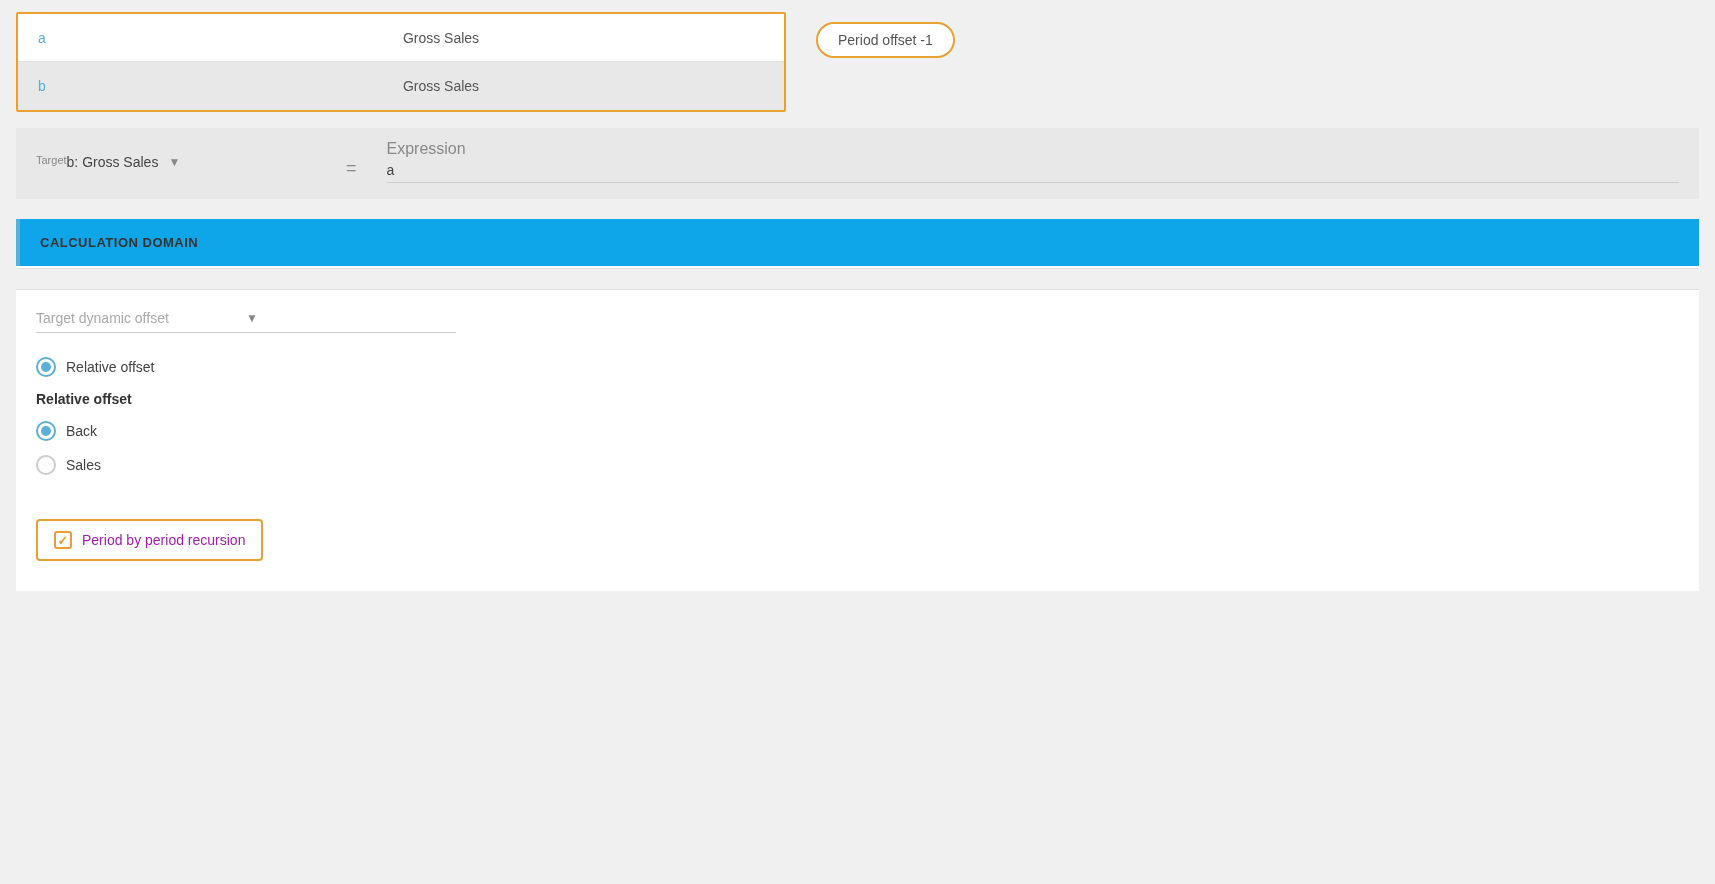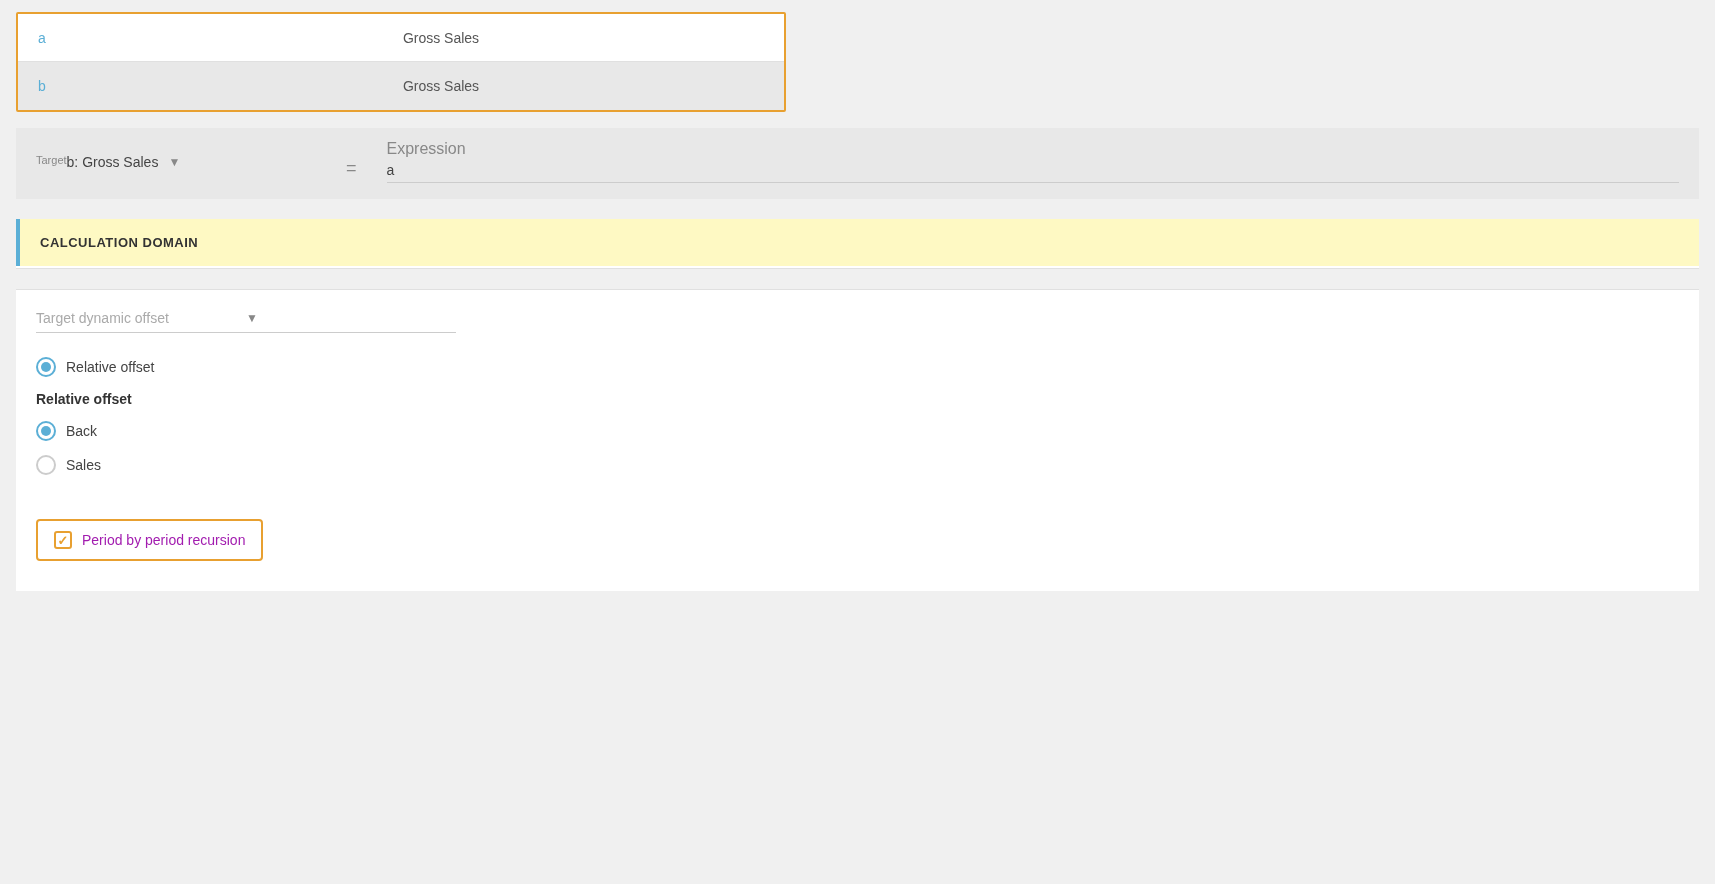--- a/index.html
+++ b/index.html
@@ -146,21 +146,21 @@
     .section-divider {
       background: #fff;
       margin-top: 20px;
     }
 
     .section-header {
       display: flex;
       align-items: center;
       padding: 16px 20px;
       border-left: 4px solid #5bafd6;
-      background: #fef9c3;
+      background: #0ea5e9;
       margin-bottom: 2px;
     }
 
     .section-header h3 {
       font-size: 13px;
       font-weight: 700;
       color: #333;
       letter-spacing: 0.5px;
     }
 
@@ -293,20 +293,25 @@
       <div class="table-row">
         <span class="row-letter">a</span>
         <span class="row-label">Gross Sales</span>
       </div>
       <div class="table-row">
         <span class="row-letter">b</span>
         <span class="row-label">Gross Sales</span>
       </div>
     </div>
 
+    <div class="period-badge-area">
+      <div class="period-badge">
+        <span>Period offset -1</span>
+      </div>
+    </div>
   </div>
 
   <div class="target-section">
     <div class="target-group">
       <label>Target</label>
       <div class="target-select">
         <span>b: Gross Sales</span>
         <span class="chevron">▼</span>
       </div>
     </div>

